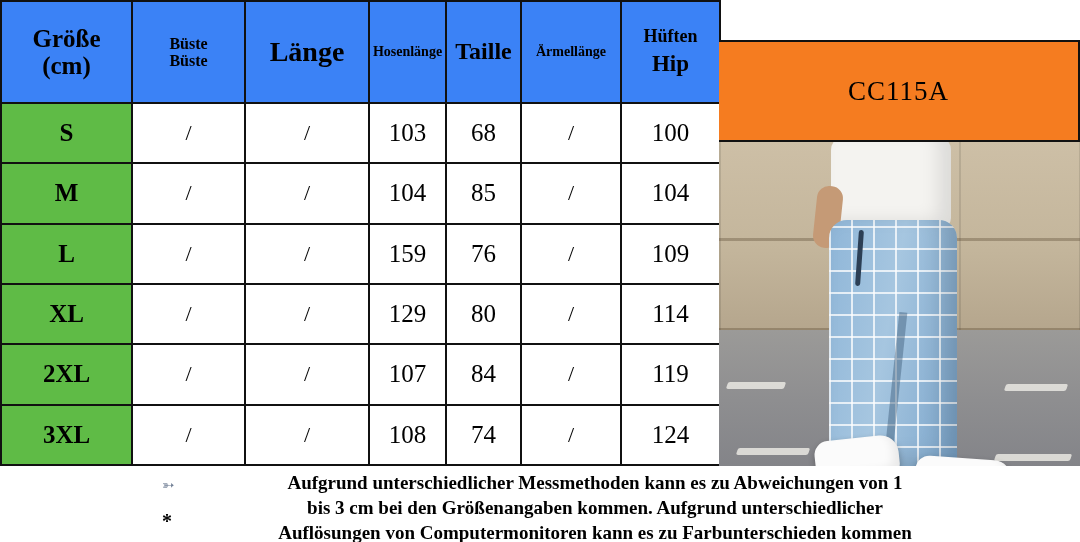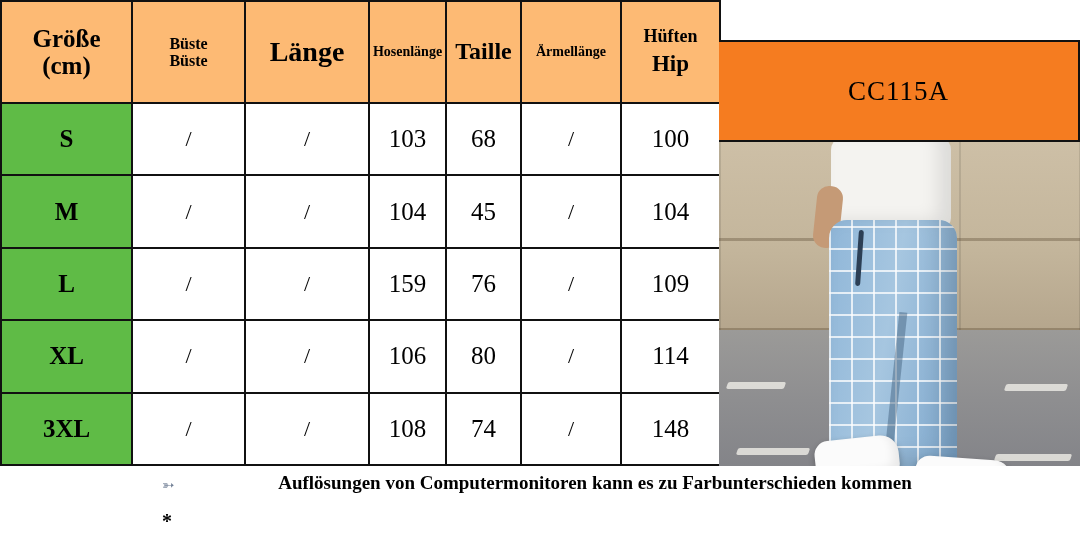--- a/index.html
+++ b/index.html
@@ -42,21 +42,21 @@
     text-align: center;
     vertical-align: middle;
     padding: 0;
   }
 
   
   thead tr {
     height: 102px;
   }
   thead th {
-    background: #fdba74;
+    background: #3b82f6;
     color: #000000;
     font-weight: bold;
     line-height: 1.08;
   }
   .th-groesse { font-size: 25px; }
   .th-bueste { font-size: 16px; }
   .th-laenge { font-size: 28px; margin-top: 19px; }
   .th-hosenlaenge { font-size: 14px; }
   .th-taille { font-size: 24px; }
   .th-aermel { font-size: 14px; }
@@ -286,50 +286,59 @@
             <td>103</td>
             <td>68</td>
             <td class="slash">/</td>
             <td>100</td>
           </tr>
           <tr>
             <td class="size-cell">M</td>
             <td class="slash">/</td>
             <td class="slash">/</td>
             <td>104</td>
-            <td>45</td>
+            <td>85</td>
             <td class="slash">/</td>
             <td>104</td>
           </tr>
           <tr>
             <td class="size-cell">L</td>
             <td class="slash">/</td>
             <td class="slash">/</td>
             <td>159</td>
             <td>76</td>
             <td class="slash">/</td>
             <td>109</td>
           </tr>
           <tr>
             <td class="size-cell">XL</td>
             <td class="slash">/</td>
             <td class="slash">/</td>
-            <td>106</td>
+            <td>129</td>
             <td>80</td>
             <td class="slash">/</td>
             <td>114</td>
+          </tr>
+          <tr>
+            <td class="size-cell">2XL</td>
+            <td class="slash">/</td>
+            <td class="slash">/</td>
+            <td>107</td>
+            <td>84</td>
+            <td class="slash">/</td>
+            <td>119</td>
           </tr>
           <tr>
             <td class="size-cell">3XL</td>
             <td class="slash">/</td>
             <td class="slash">/</td>
             <td>108</td>
             <td>74</td>
             <td class="slash">/</td>
-            <td>148</td>
+            <td>124</td>
           </tr>
         </tbody>
       </table>
     </div>
 
     <div class="image-panel">
       <div class="code-bar">
         <span class="code-text">CC115A</span>
       </div>
       <div class="photo">
@@ -350,16 +359,18 @@
           <div class="shoe shoe-a"></div>
           <div class="shoe shoe-b"></div>
         </div>
       </div>
     </div>
   </div>
 
   <div class="footnote">
     <span class="note-marker">➳</span>
     <span class="note-star">*</span>
+    <p>Aufgrund unterschiedlicher Messmethoden kann es zu Abweichungen von 1</p>
+    <p>bis 3 cm bei den Größenangaben kommen. Aufgrund unterschiedlicher</p>
     <p>Auflösungen von Computermonitoren kann es zu Farbunterschieden kommen</p>
   </div>
 
 </div>
 
 </body></html>

